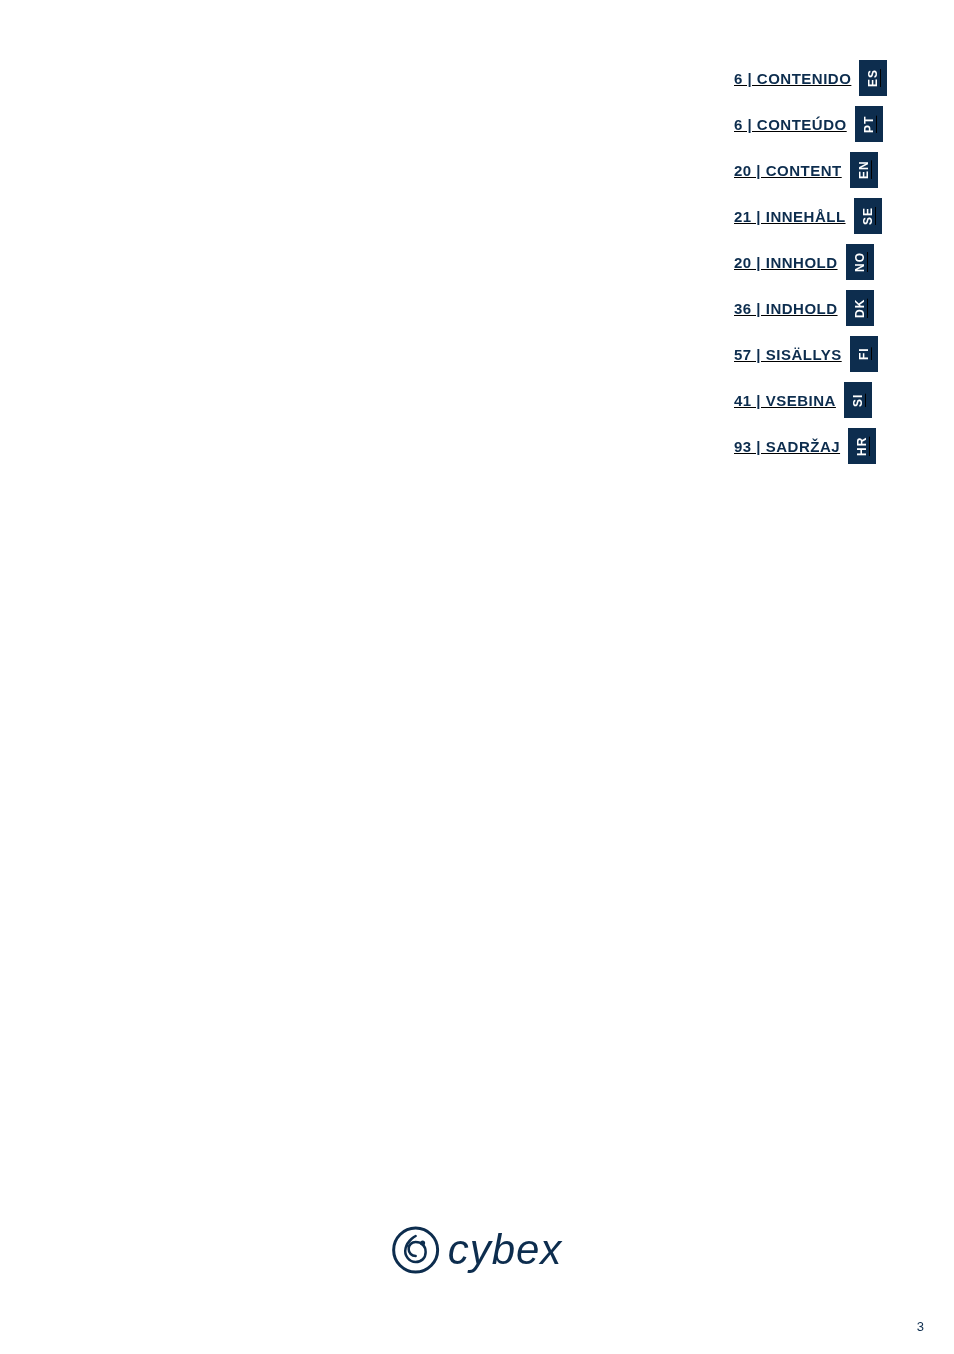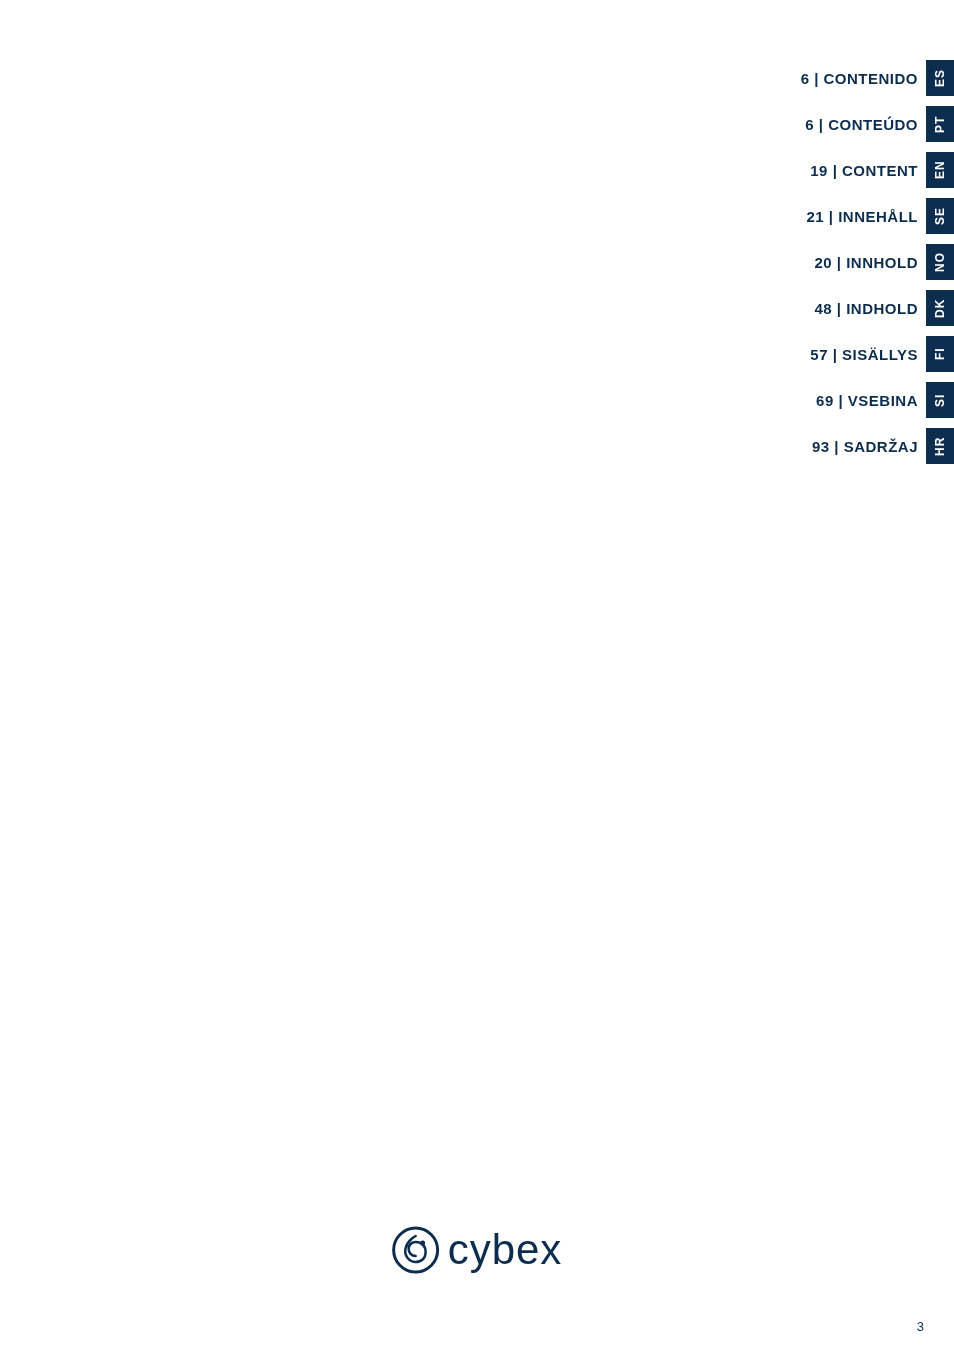--- a/index.html
+++ b/index.html
@@ -29,22 +29,22 @@
       right: 0;
       width: 220px;
       display: flex;
       flex-direction: column;
       gap: 0;
     }
 
     .toc-row {
       display: flex;
       align-items: center;
-      justify-content: flex-end;
       margin-bottom: 10px;
+      text-decoration: underline;
     }
 
     .toc-label {
       color: #0d2d4e;
       font-size: 15px;
       font-weight: 700;
       letter-spacing: 0.5px;
       margin-right: 8px;
       text-align: right;
       font-family: Arial, Helvetica, sans-serif;
@@ -74,20 +74,21 @@
       transform: translateX(-50%);
       display: flex;
       align-items: center;
       justify-content: center;
     }
 
     .cybex-logo {
       display: flex;
       align-items: center;
       gap: 8px;
+      font-style: italic;
     }
 
     .cybex-icon {
       width: 48px;
       height: 48px;
     }
 
     .cybex-text {
       color: #0d2d4e;
       font-size: 42px;
@@ -114,41 +115,41 @@
 
   <div class="toc-row">
         <span class="toc-label">6 | CONTENIDO</span>
         <div class="toc-tag">ES</div>
       </div>
       <div class="toc-row">
         <span class="toc-label">6 | CONTEÚDO</span>
         <div class="toc-tag">PT</div>
       </div>
       <div class="toc-row">
-        <span class="toc-label">19 | CONTENT</span>
+        <span class="toc-label">20 | CONTENT</span>
         <div class="toc-tag">EN</div>
       </div>
       <div class="toc-row">
         <span class="toc-label">21 | INNEHÅLL</span>
         <div class="toc-tag">SE</div>
       </div>
       <div class="toc-row">
         <span class="toc-label">20 | INNHOLD</span>
         <div class="toc-tag">NO</div>
       </div>
       <div class="toc-row">
-        <span class="toc-label">48 | INDHOLD</span>
+        <span class="toc-label">36 | INDHOLD</span>
         <div class="toc-tag">DK</div>
       </div>
       <div class="toc-row">
         <span class="toc-label">57 | SISÄLLYS</span>
         <div class="toc-tag">FI</div>
       </div>
       <div class="toc-row">
-        <span class="toc-label">69 | VSEBINA</span>
+        <span class="toc-label">41 | VSEBINA</span>
         <div class="toc-tag">SI</div>
       </div>
       <div class="toc-row">
         <span class="toc-label">93 | SADRŽAJ</span>
         <div class="toc-tag">HR</div>
       </div>
     </div>
 
   <div class="logo-section">
     <div class="cybex-logo">

